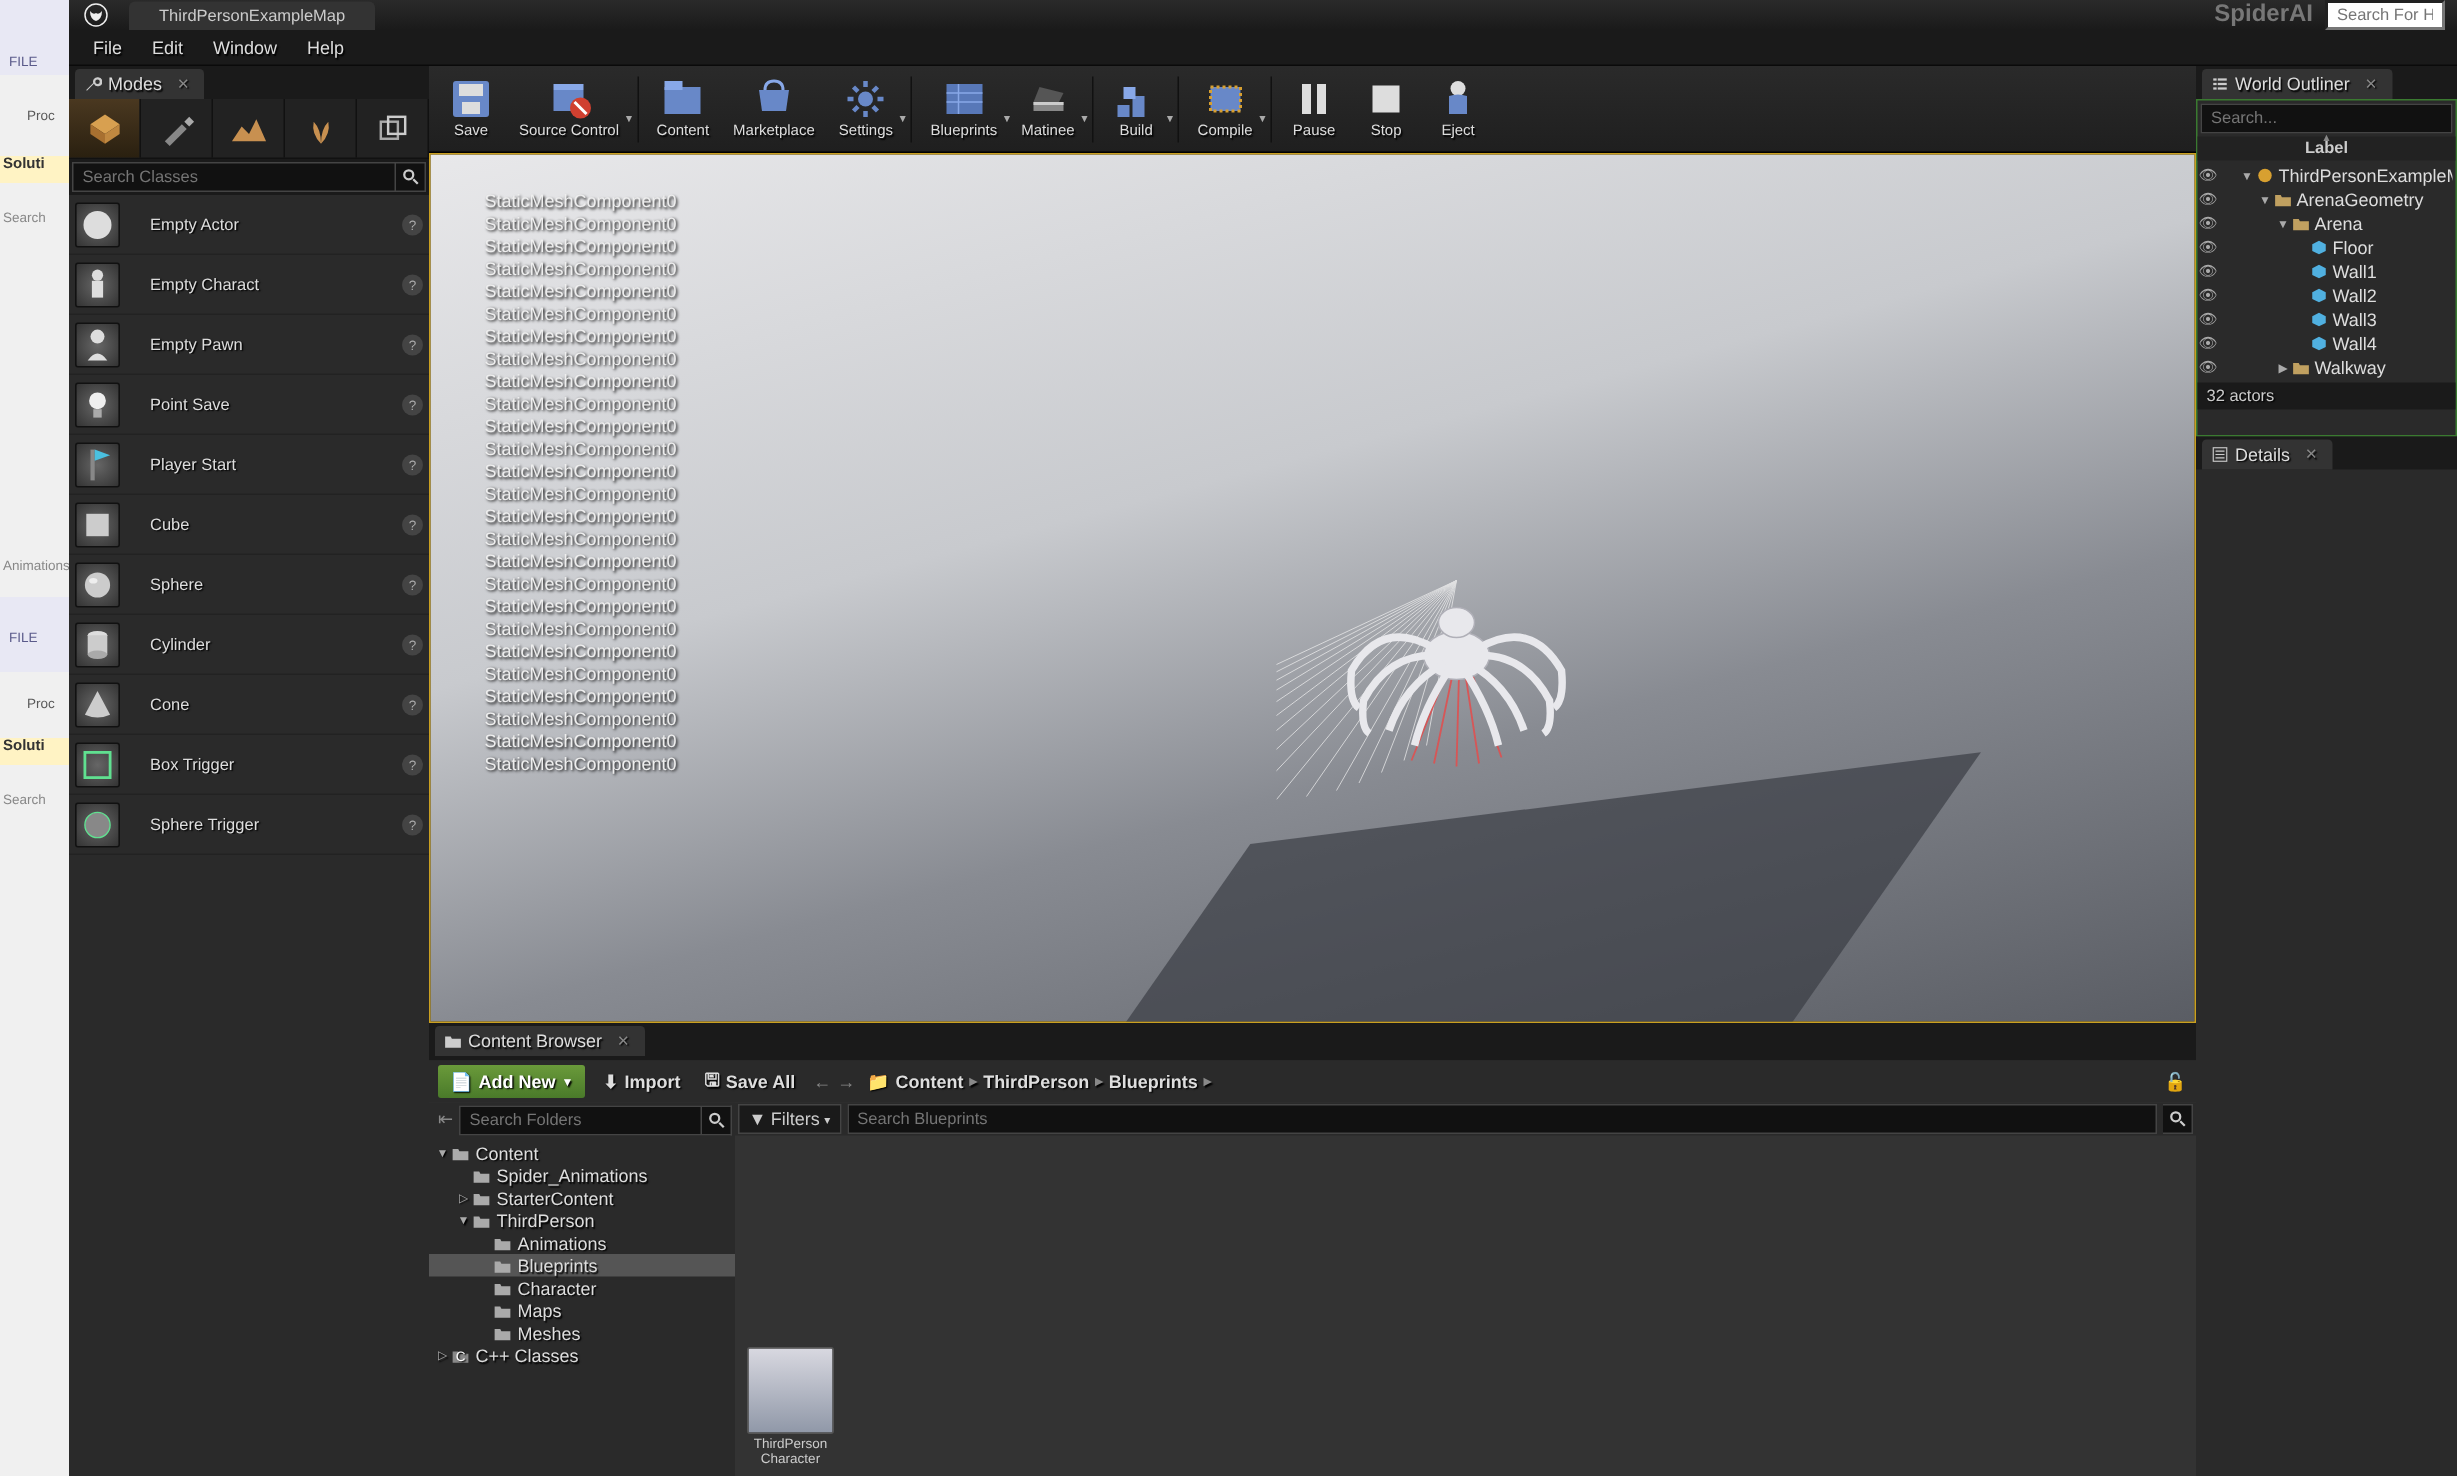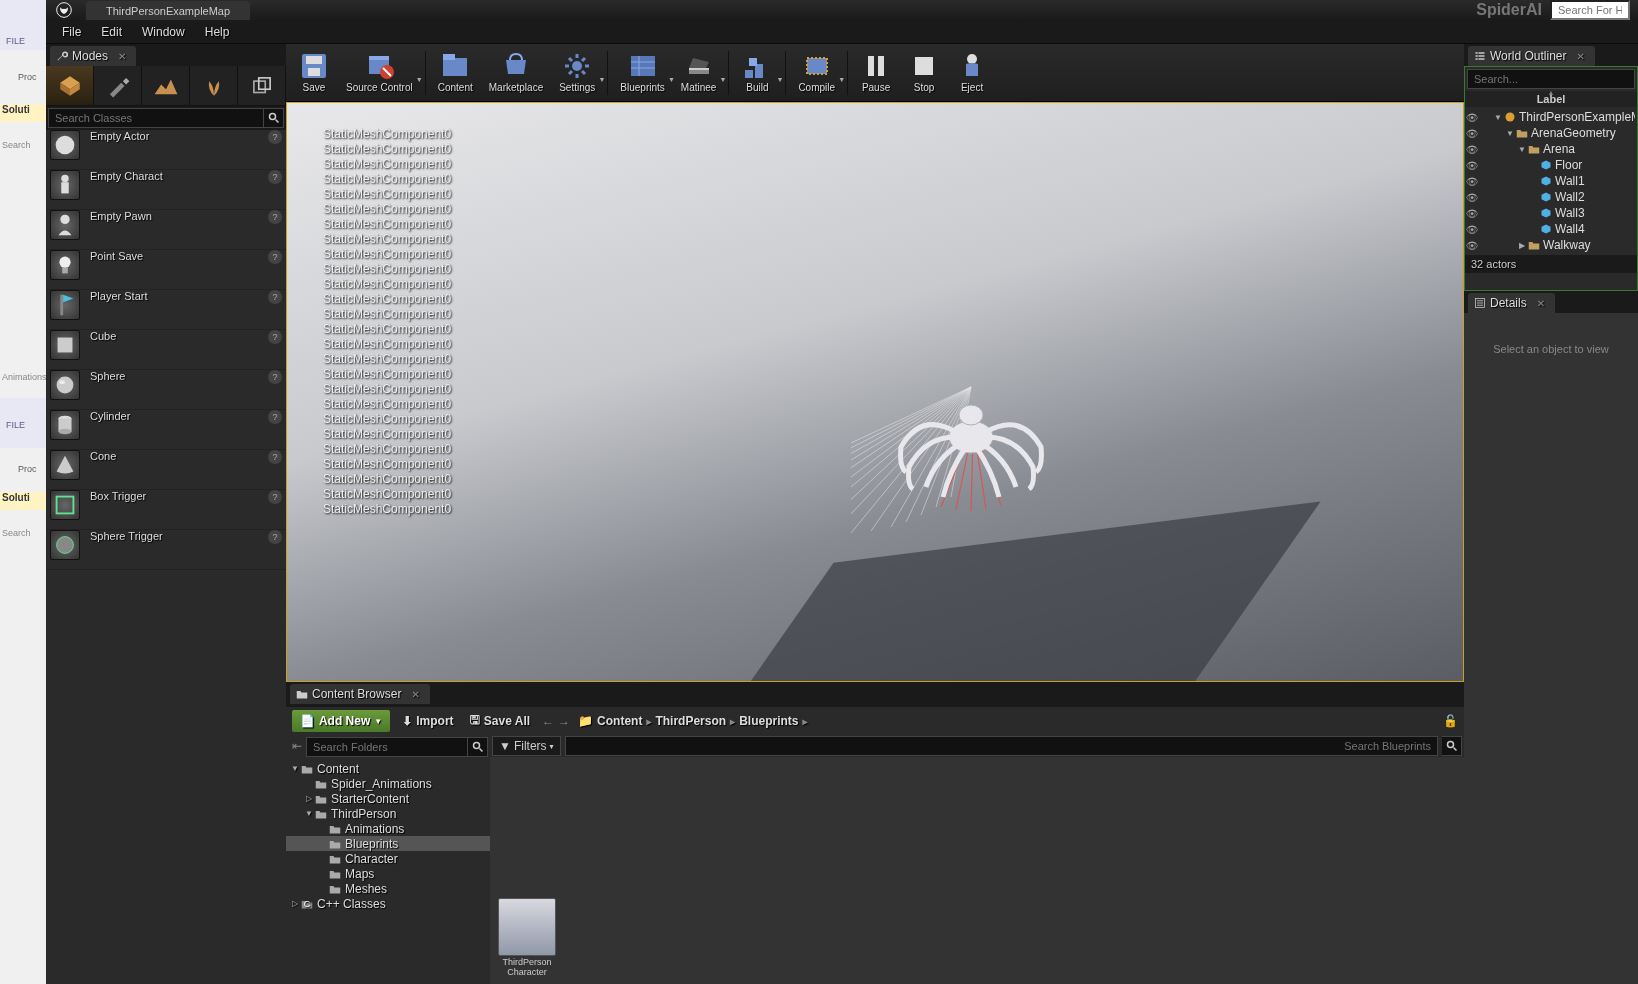--- a/index.html
+++ b/index.html
@@ -45,21 +45,21 @@
 .search-classes { height: 24px; background: #1a1a1a; display: flex; align-items: center; padding: 2px;}
 .search-input { flex:1; background: #111; border: 1px solid #444; color: #999; padding: 2px 6px; font-size: 11px; height: 20px;}
 .search-mag { width: 20px; height: 20px; display:flex; align-items:center; justify-content:center; background:#111; border:1px solid #444; border-left:none;}
 
 .modes-split { flex:1; display: flex; min-height:0;}
 .cat-col { width: 94px; background: #222; display:flex; flex-direction:column; padding-top:2px;}
 .cat-item { padding: 6px 6px; font-size: 11px; color: #ddd; font-weight: bold; text-shadow: 1px 1px 1px #000;}
 .cat-item.sel { background: #444; }
 
 .actor-list { flex:1; overflow-y: auto; background: #2a2a2a;}
-.actor-row { height: 40px; display:flex; border-bottom: 1px solid #222; padding: 0 4px; gap: 10px;}
+.actor-row { height: 40px; display:flex; align-items:center; border-bottom: 1px solid #222; padding: 0 4px; gap: 20px;}
 .actor-thumb { width: 30px; height: 30px; background: radial-gradient(#666,#333); border:1px solid #111; border-radius: 2px; display:flex; align-items:center; justify-content:center;}
 .actor-label { flex:1; font-size: 11px; color: #ddd; white-space: nowrap; overflow:hidden; text-shadow: 1px 1px 1px #000;}
 .actor-q { width:14px; height:14px; border-radius:50%; background:#444; color:#aaa; font-size:9px; display:flex; align-items:center; justify-content:center;}
 
 
 .toolbar { height: 58px; background: linear-gradient(#2a2a2a,#1f1f1f); display: flex; align-items: center; padding: 0 4px; gap: 0px; border-bottom: 1px solid #000;}
 .tb-btn { display:flex; flex-direction:column; align-items:center; justify-content:center; padding: 2px 8px; gap: 2px; border-radius: 3px; position: relative;}
 .tb-btn .lbl { font-size: 10px; color: #ddd; text-shadow: 1px 1px 1px #000;}
 .tb-icon { width: 32px; height: 28px; display:flex; align-items:center; justify-content:center;}
 .tb-sep { width: 1px; height: 44px; background: #111; margin: 0 4px;}
@@ -696,21 +696,21 @@
                 </div>
               </div>
           </div>
           <div class="cb-assets">
             <div class="cb-assets-bar">
               <div class="filters-btn">
                   <span>▼</span>
                   <span>Filters</span>
                   <span style="font-size:8px">▾</span>
                 </div>
-              <input class="search-input" style="flex: 1 1 0%; text-align: right;" placeholder="Search Blueprints">
+              <input class="search-input" style="flex: 1 1 0%;" placeholder="Search Blueprints">
               <div class="search-mag">
                   <svg width="12" height="12" viewBox="0 0 16 16">
                     <circle cx="6" cy="6" r="4" fill="none" stroke="#ccc" stroke-width="2"></circle>
                     <line x1="10" y1="10" x2="14" y2="14" stroke="#ccc" stroke-width="2"></line>
                   </svg>
                 </div>
             </div>
             <div class="asset-grid" id="asset-grid">
                 <div class="asset-item">
                   <div class="asset-thumb"></div>
@@ -853,18 +853,15 @@
                 <rect x="2" y="2" width="12" height="12" fill="none" stroke="#ccc"></rect>
                 <line x1="4" y1="5" x2="12" y2="5" stroke="#ccc"></line>
                 <line x1="4" y1="8" x2="12" y2="8" stroke="#ccc"></line>
                 <line x1="4" y1="11" x2="12" y2="11" stroke="#ccc"></line>
               </svg>
             </span>
           <span>Details</span>
           <span class="x">✕</span>
         </div>
       </div>
-      <div class="details-body">
-        <div class="details-placeholder">Select an object to view</div>
-      </div>
     </div>
   </div>
 </div>
 
 </body></html>

